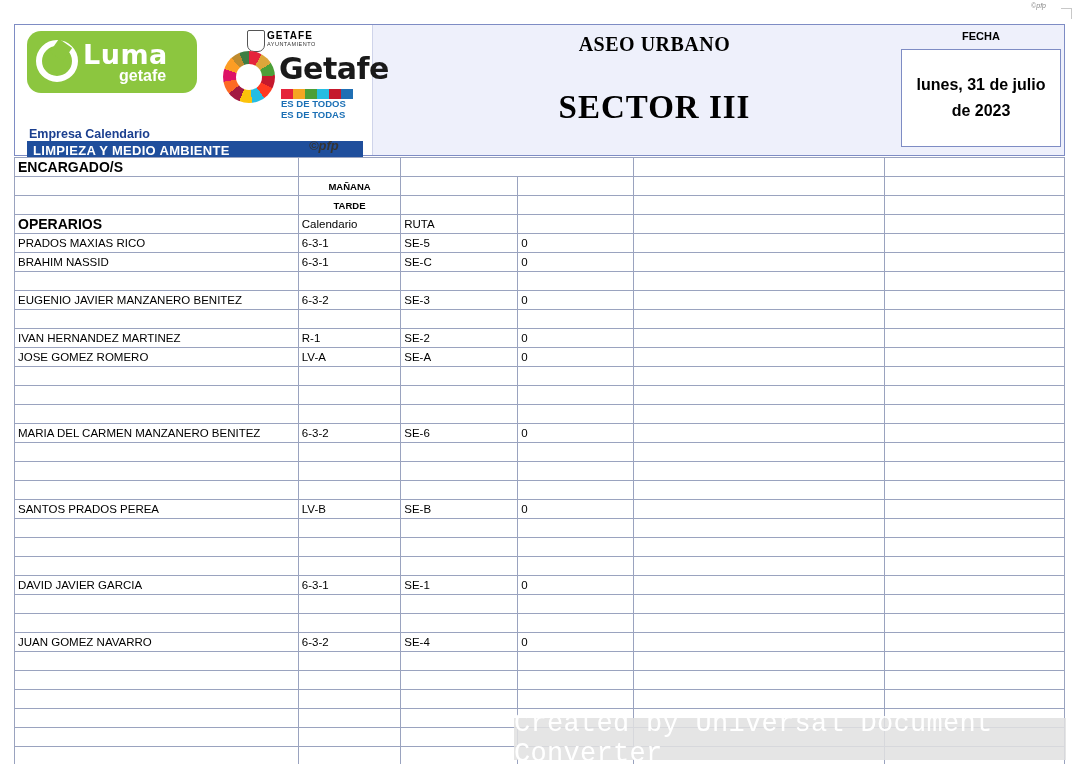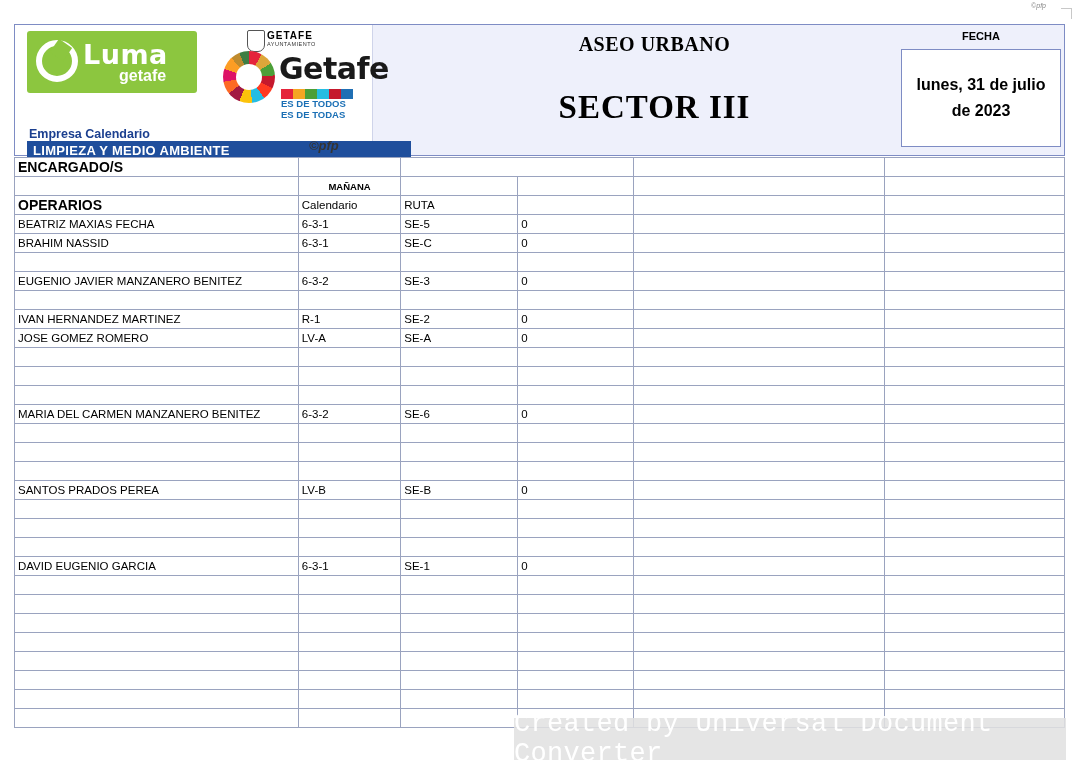--- a/index.html
+++ b/index.html
@@ -32,21 +32,21 @@
     box-sizing:border-box;
   }
   .logo-block{
     position:absolute;left:0;top:0;width:358px;height:130px;
     background:#ffffff;
     border-right:1px solid #cfd4ea;
     box-sizing:border-box;
   }
   .luma{
     position:absolute;left:12px;top:6px;width:170px;height:62px;
-    background:#8cc63f;border-radius:3px;
+    background:#8cc63f;border-radius:14px;
   }
   .luma .swirl{
     position:absolute;left:9px;top:9px;width:42px;height:42px;
     border-radius:50%;
     border:6px solid #ffffff;
     box-sizing:border-box;
   }
   .luma .swirl:after{
     content:"";position:absolute;left:11px;top:-4px;width:16px;height:16px;
     background:#8cc63f;transform:rotate(35deg);
@@ -58,21 +58,21 @@
   }
   .luma .sub{
     position:absolute;left:92px;top:36px;
     color:#fff;font-size:16px;font-weight:bold;
   }
   .empresa{
     position:absolute;left:14px;top:102px;
     font-size:12.5px;font-weight:bold;color:#1b3f8f;
   }
   .limpieza-bar{
-    position:absolute;left:12px;top:116px;width:384px;height:19px;
+    position:absolute;left:12px;top:116px;width:336px;height:19px;
     background:#1f4e9c;
   }
   .limpieza-bar span{
     position:absolute;left:6px;top:2px;
     color:#fff;font-size:13px;font-weight:bold;letter-spacing:.3px;
   }
   .getafe{
     position:absolute;left:188px;top:4px;width:160px;height:108px;
   }
   .shield{
@@ -243,32 +243,40 @@
         <td class="c5"></td>
       </tr>
       <tr class="subhead">
         <td class="c0"></td>
         <td class="c1">MAÑANA</td>
         <td class="c2"></td>
         <td class="c3"></td>
         <td class="c4"></td>
         <td class="c5"></td>
       </tr>
+      <tr class="subhead">
+        <td class="c0"></td>
+        <td class="c1">TARDE</td>
+        <td class="c2"></td>
+        <td class="c3"></td>
+        <td class="c4"></td>
+        <td class="c5"></td>
+      </tr>
       <tr class="operarios">
         <td class="c0 lbl">OPERARIOS</td>
         <td class="c1 nrm">Calendario</td>
         <td class="c2 nrm">RUTA</td>
         <td class="c3 nrm"></td>
         <td class="c4 nrm"></td>
         <td class="c5 nrm"></td>
       </tr>
     </tbody>
     <tbody id="rows">
         <tr>
-          <td class="c0">BEATRIZ MAXIAS FECHA</td>
+          <td class="c0">PRADOS MAXIAS RICO</td>
           <td class="c1">6-3-1</td>
           <td class="c2">SE-5</td>
           <td class="c3">0</td>
           <td class="c4"></td>
           <td class="c5"></td>
         </tr>
         <tr>
           <td class="c0">BRAHIM NASSID</td>
           <td class="c1">6-3-1</td>
           <td class="c2">SE-C</td>
@@ -398,21 +406,21 @@
         </tr>
         <tr>
           <td class="c0"></td>
           <td class="c1"></td>
           <td class="c2"></td>
           <td class="c3"></td>
           <td class="c4"></td>
           <td class="c5"></td>
         </tr>
         <tr>
-          <td class="c0">DAVID EUGENIO GARCIA</td>
+          <td class="c0">DAVID JAVIER GARCIA</td>
           <td class="c1">6-3-1</td>
           <td class="c2">SE-1</td>
           <td class="c3">0</td>
           <td class="c4"></td>
           <td class="c5"></td>
         </tr>
         <tr>
           <td class="c0"></td>
           <td class="c1"></td>
           <td class="c2"></td>
@@ -422,20 +430,28 @@
         </tr>
         <tr>
           <td class="c0"></td>
           <td class="c1"></td>
           <td class="c2"></td>
           <td class="c3"></td>
           <td class="c4"></td>
           <td class="c5"></td>
         </tr>
         <tr>
+          <td class="c0">JUAN GOMEZ NAVARRO</td>
+          <td class="c1">6-3-2</td>
+          <td class="c2">SE-4</td>
+          <td class="c3">0</td>
+          <td class="c4"></td>
+          <td class="c5"></td>
+        </tr>
+        <tr>
           <td class="c0"></td>
           <td class="c1"></td>
           <td class="c2"></td>
           <td class="c3"></td>
           <td class="c4"></td>
           <td class="c5"></td>
         </tr>
         <tr>
           <td class="c0"></td>
           <td class="c1"></td>

